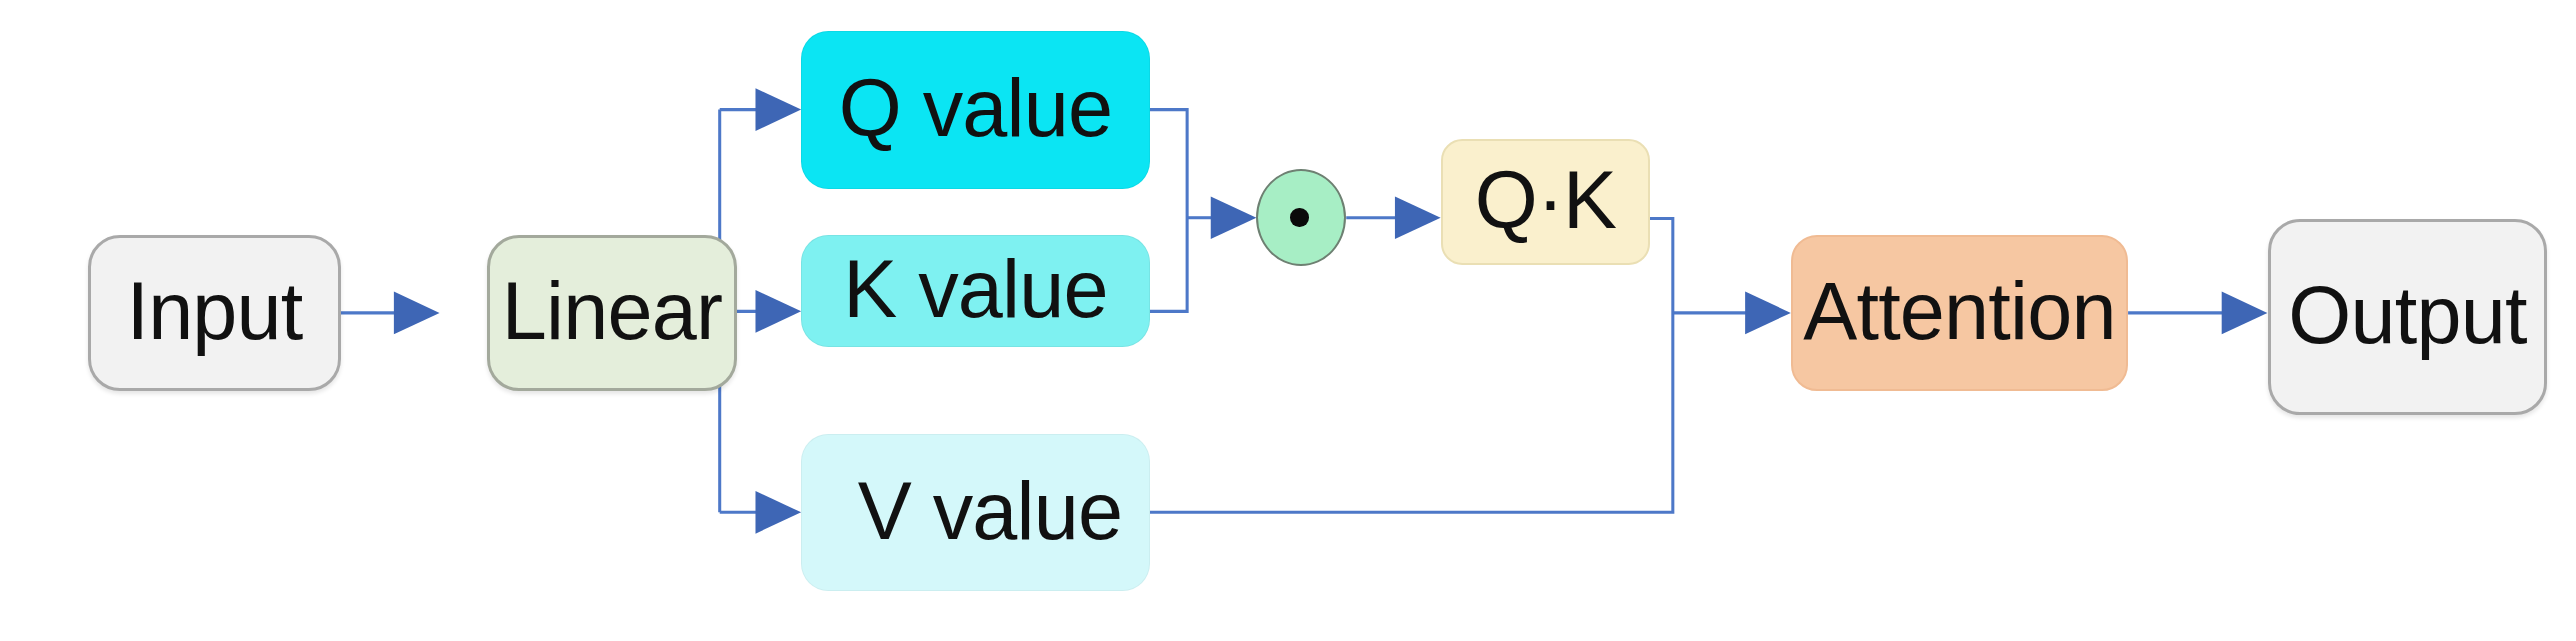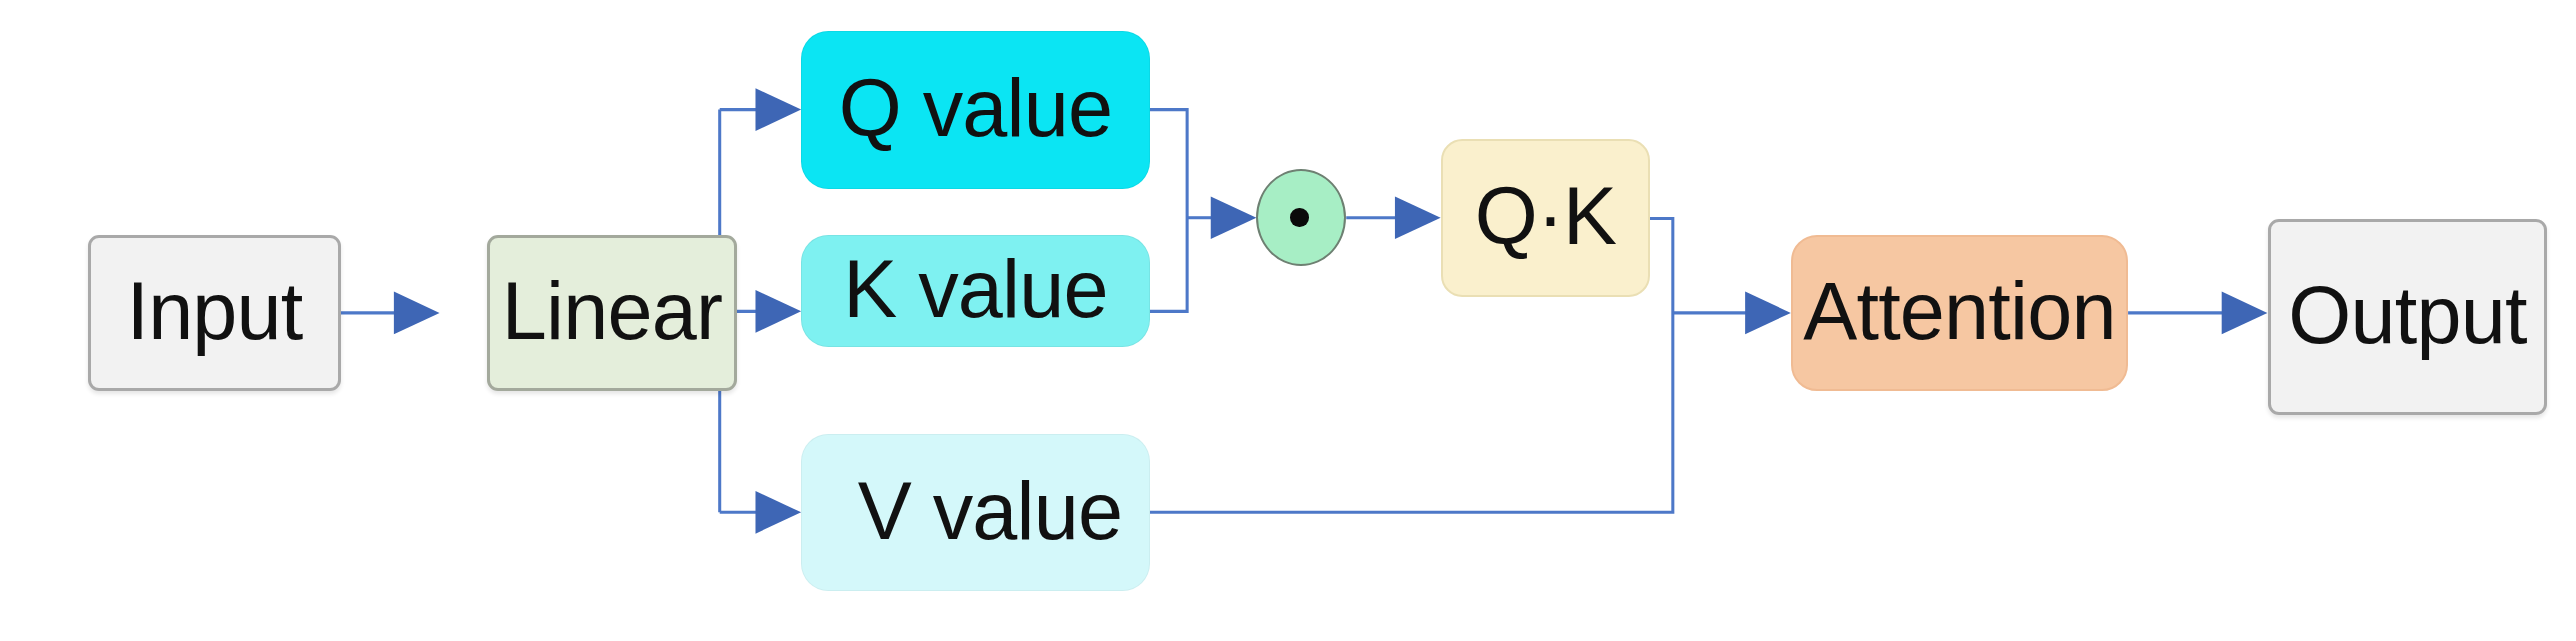--- a/index.html
+++ b/index.html
@@ -12,21 +12,21 @@
   }
   #wires{position:absolute;left:0;top:0;width:2576px;height:641px;}
   #wires path{fill:none;stroke:var(--line,#4d78c8);stroke-width:4;}
   #wires polygon{fill:var(--arrow,#3e66b5);stroke:none;}
   .node{
     position:absolute;
     display:flex;align-items:center;justify-content:center;
     font-size:81px;line-height:1;letter-spacing:-0.8px;
     color:var(--text,#111111);
     box-sizing:border-box;
-    border-radius:11px;
+    border-radius:32px;
     white-space:nowrap;
   }
   .node .lbl{position:relative;top:-1.5px;}
   .gray{background:var(--node-gray-fill,#f2f2f2);border:3px solid var(--node-gray-border,#a9a9a9);
         box-shadow:0 3px 4.6px rgba(0,0,0,.10);}
   .green{background:var(--linear-fill,#e4eedb);border:3px solid var(--linear-border,#a3a99c);
         box-shadow:0 3px 4.6px rgba(0,0,0,.10);margin-left:48px;}
   .qbox{background:var(--q-fill,#0be5f3);border:1.5px solid rgba(0,0,0,0.05);border-radius:27.4px;}
   .kbox{background:var(--k-fill,#7ef1f1);border:1.5px solid rgba(0,0,0,0.05);border-radius:27.4px;}
   .vbox{background:var(--v-fill,#d4f8fa);border:1.5px solid rgba(0,0,0,0.04);border-radius:27.4px;padding-left:29px;}
@@ -43,21 +43,21 @@
     width:18.3px;height:18.3px;margin:-9.1px 0 0 -10.7px;
     background:#0a0a0a;border-radius:50%;
   }
   
   #n-input   {left:88px; top:235px; width:253px; height:156px;}
   #n-linear  {left:439px; top:235px; width:250px; height:156px;}
   #n-q       {left:801px;top:30.5px;  width:349px; height:158px;}
   #n-k       {left:801px;top:235px; width:349px; height:112px;}
   #n-v       {left:801px;top:434px; width:349px; height:157px;}
   #n-circle  {left:1256px;top:169px; width:90px; height:97px;}
-  #n-qk      {left:1441px;top:139px; width:209px; height:158px;}
+  #n-qk      {left:1441px;top:139px; width:209px; height:126px;}
   #n-attn    {left:1791px;top:235px; width:337px; height:156px;}
   #n-output  {left:2268px;top:219px; width:279px; height:196px;}
 </style>
 </head>
 <body>
 
 <div id="canvas">
 
   <svg id="wires" viewBox="0 0 3383 842" xmlns="http://www.w3.org/2000/svg" aria-hidden="true">
 

